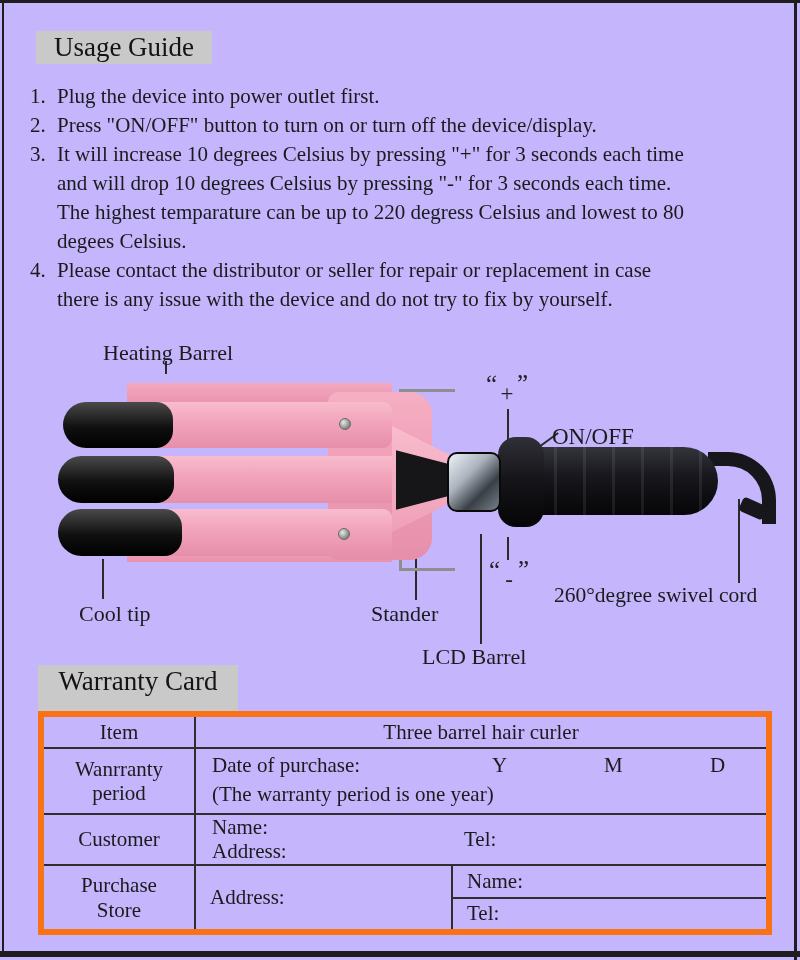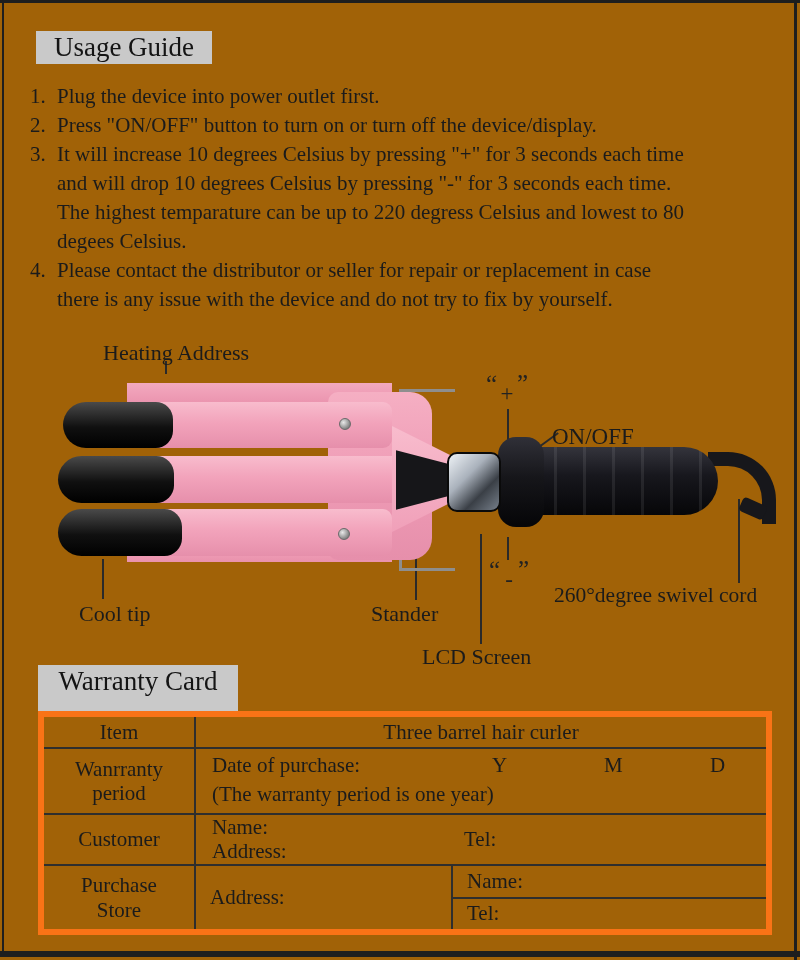--- a/index.html
+++ b/index.html
@@ -1,17 +1,17 @@
 <!DOCTYPE html>
 <html style="--barrel_pink: #f2a3bb; --handle_black: #161619; --highlight_gray: #c9c9c9;"><head>
 <meta charset="utf-8">
 <style>
   html,body{margin:0;padding:0;background:#fff;}
   .page{
-    position:relative;width:800px;height:960px;background:#a16207;overflow:hidden;
+    position:relative;width:800px;height:960px;background:#c4b5fd;overflow:hidden;
     font-family:"Liberation Serif","DejaVu Serif",serif;color:#1b1b1b;
   }
   
   .frame{position:absolute;background:#1e1e1e;}
   .frame.top{left:0;top:0;width:800px;height:3px;}
   .frame.left{left:2px;top:0;width:2px;height:954px;}
   .frame.right{left:794px;top:0;width:3px;height:960px;}
   .frame.bottom{left:0;top:951px;width:800px;height:6px;}
 
   
@@ -156,39 +156,39 @@
 
   <div class="leader" style="left:165px;top:361px;height:13px;"></div>
   <div class="leader" style="left:102px;top:559px;height:40px;"></div>
   <div class="leader" style="left:415px;top:556px;height:44px;"></div>
   <div class="leader" style="left:480px;top:534px;height:110px;"></div>
   <div class="leader" style="left:507px;top:409px;height:38px;"></div>
   <div class="leader" style="left:507px;top:537px;height:23px;"></div>
   <div class="leader" style="left:738px;top:499px;height:84px;"></div>
   <div class="leader-diag" style="left:521px;top:459px;width:46px;transform:rotate(-36deg);"></div>
 
-  <div class="label" style="left:103px;top:340px;">Heating Address</div>
+  <div class="label" style="left:103px;top:340px;">Heating Barrel</div>
 
   <div class="sign-label" style="left:486px;top:374px;width:42px;">
     <span class="q">“</span>
     <span class="s">+</span>
     <span class="q">”</span>
   </div>
 
   <div class="label" style="left:552px;top:424px;font-size:23px;">ON/OFF</div>
 
   <div class="sign-label" style="left:489px;top:560px;width:40px;">
     <span class="q">“</span>
     <span class="s">-</span>
     <span class="q">”</span>
   </div>
 
   <div class="label" style="left:79px;top:601px;">Cool tip</div>
   <div class="label" style="left:371px;top:601px;">Stander</div>
-  <div class="label" style="left:422px;top:644px;">LCD Screen</div>
+  <div class="label" style="left:422px;top:644px;">LCD Barrel</div>
   <div class="label" style="left:554px;top:583px;font-size:21.5px;">260°degree swivel cord</div>
 
   <div class="heading warranty">Warranty Card</div>
 
   <div class="wtable">
     <div class="trow r1">
       <div class="c-label">Item</div>
       <div class="c-val center-cell">Three barrel hair curler</div>
     </div>
     <div class="trow r2">

